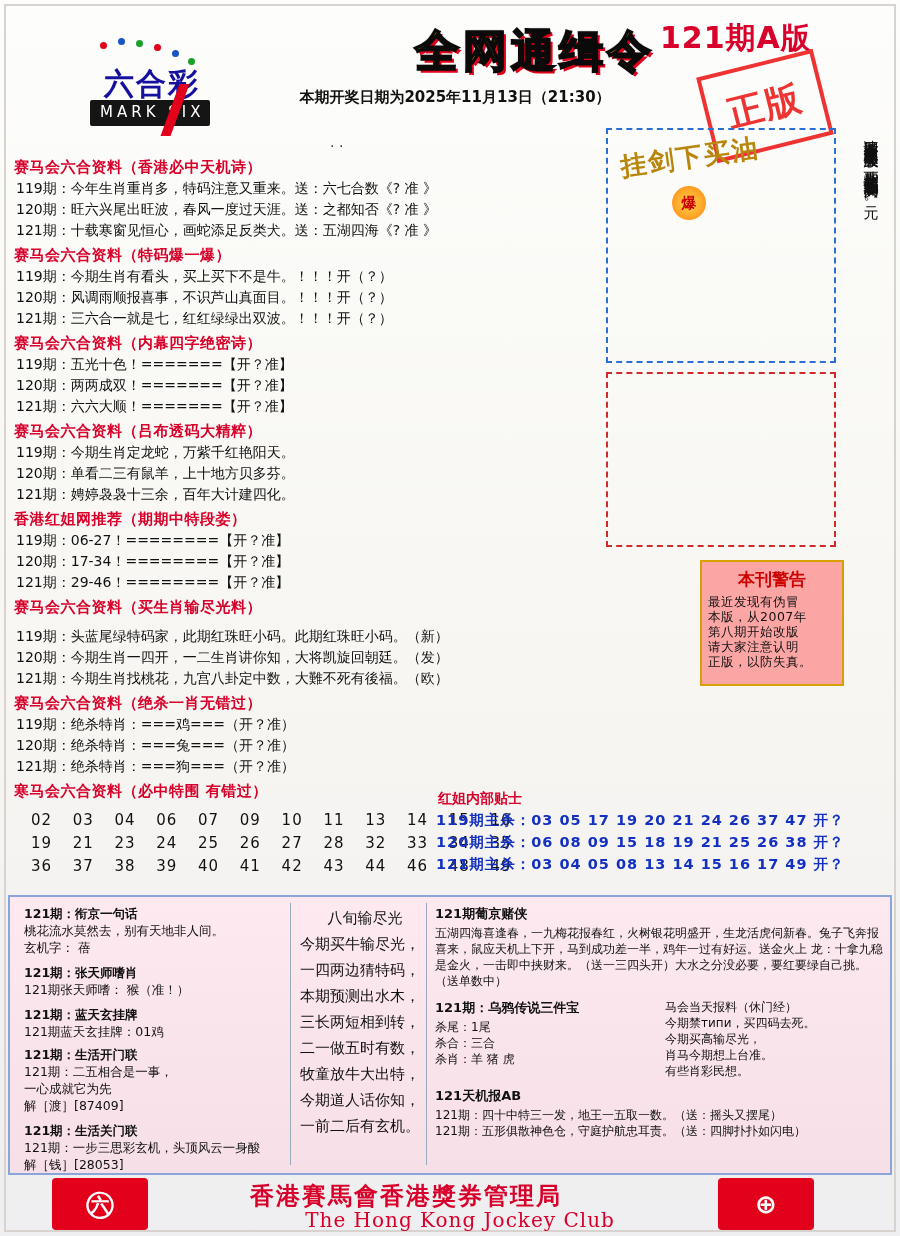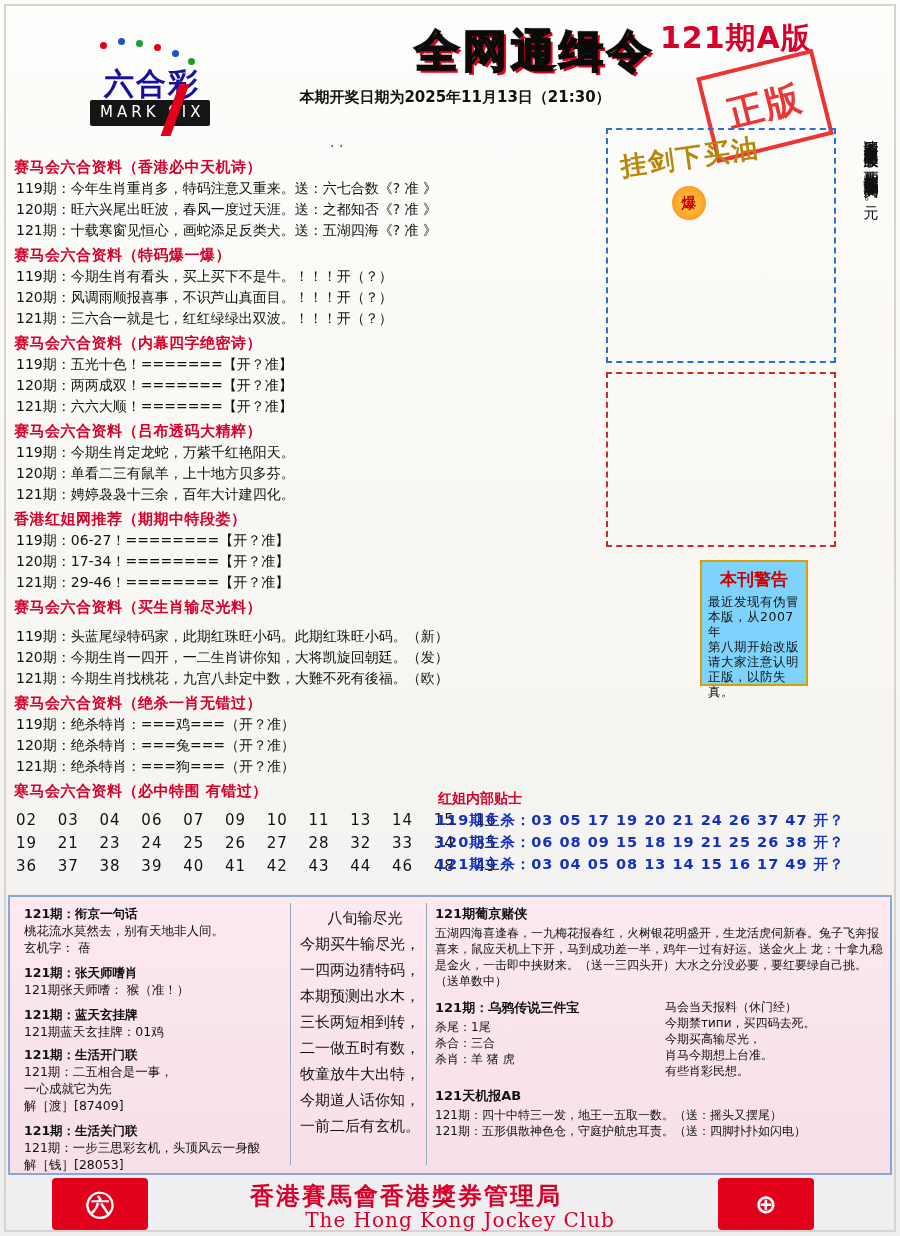--- a/index.html
+++ b/index.html
@@ -89,21 +89,21 @@
     font-size:14px;color:#111;margin:2px 0 2px 6px;line-height:19px;
     white-space:nowrap;
   }
   .dots-row{font-size:14px;color:#333;margin-left:320px;}
 
   
   .numgrid{
     margin:8px 0 0 6px;
     font-size:15px;color:#111;line-height:23px;letter-spacing:1px;
   }
-  .numgrid div span{display:inline-block;width:36px;}
+  .numgrid div span{display:inline-block;width:36px;text-align:right;}
 
   
   .dash-box{
     position:absolute;border:2px dashed #2a6fd4;box-sizing:border-box;
   }
   .dash-box2{
     position:absolute;border:2px dashed #d12a2a;box-sizing:border-box;
   }
   .brush-text{
     position:absolute;left:620px;top:140px;
@@ -111,22 +111,22 @@
     transform:rotate(-8deg);letter-spacing:2px;
     font-family:"DejaVu Serif",serif;
   }
   .bao{
     position:absolute;left:672px;top:186px;width:34px;height:34px;
     background:radial-gradient(circle,#ffd84d 0%,#ff9b21 70%);
     border-radius:50%;
     color:#c00;font-size:15px;font-weight:bold;text-align:center;line-height:34px;
   }
   .warn-box{
-    position:absolute;left:700px;top:560px;width:108px;height:126px;
-    border:2px solid #d8a000;background:#7dd3fc;box-sizing:border-box;
+    position:absolute;left:700px;top:560px;width:144px;height:126px;
+    border:2px solid #d8a000;background:#fca5a5;box-sizing:border-box;
     padding:4px 6px;
   }
   .warn-title{
     text-align:center;color:#c00;font-size:17px;font-weight:bold;margin:2px 0 3px;
   }
   .warn-line{font-size:12.5px;color:#111;line-height:15px;letter-spacing:0.5px;}
 
   
   .tips{position:absolute;left:430px;top:790px;width:450px;}
   .tips-title{font-size:14px;color:#d8002a;font-weight:bold;margin-left:8px;}

